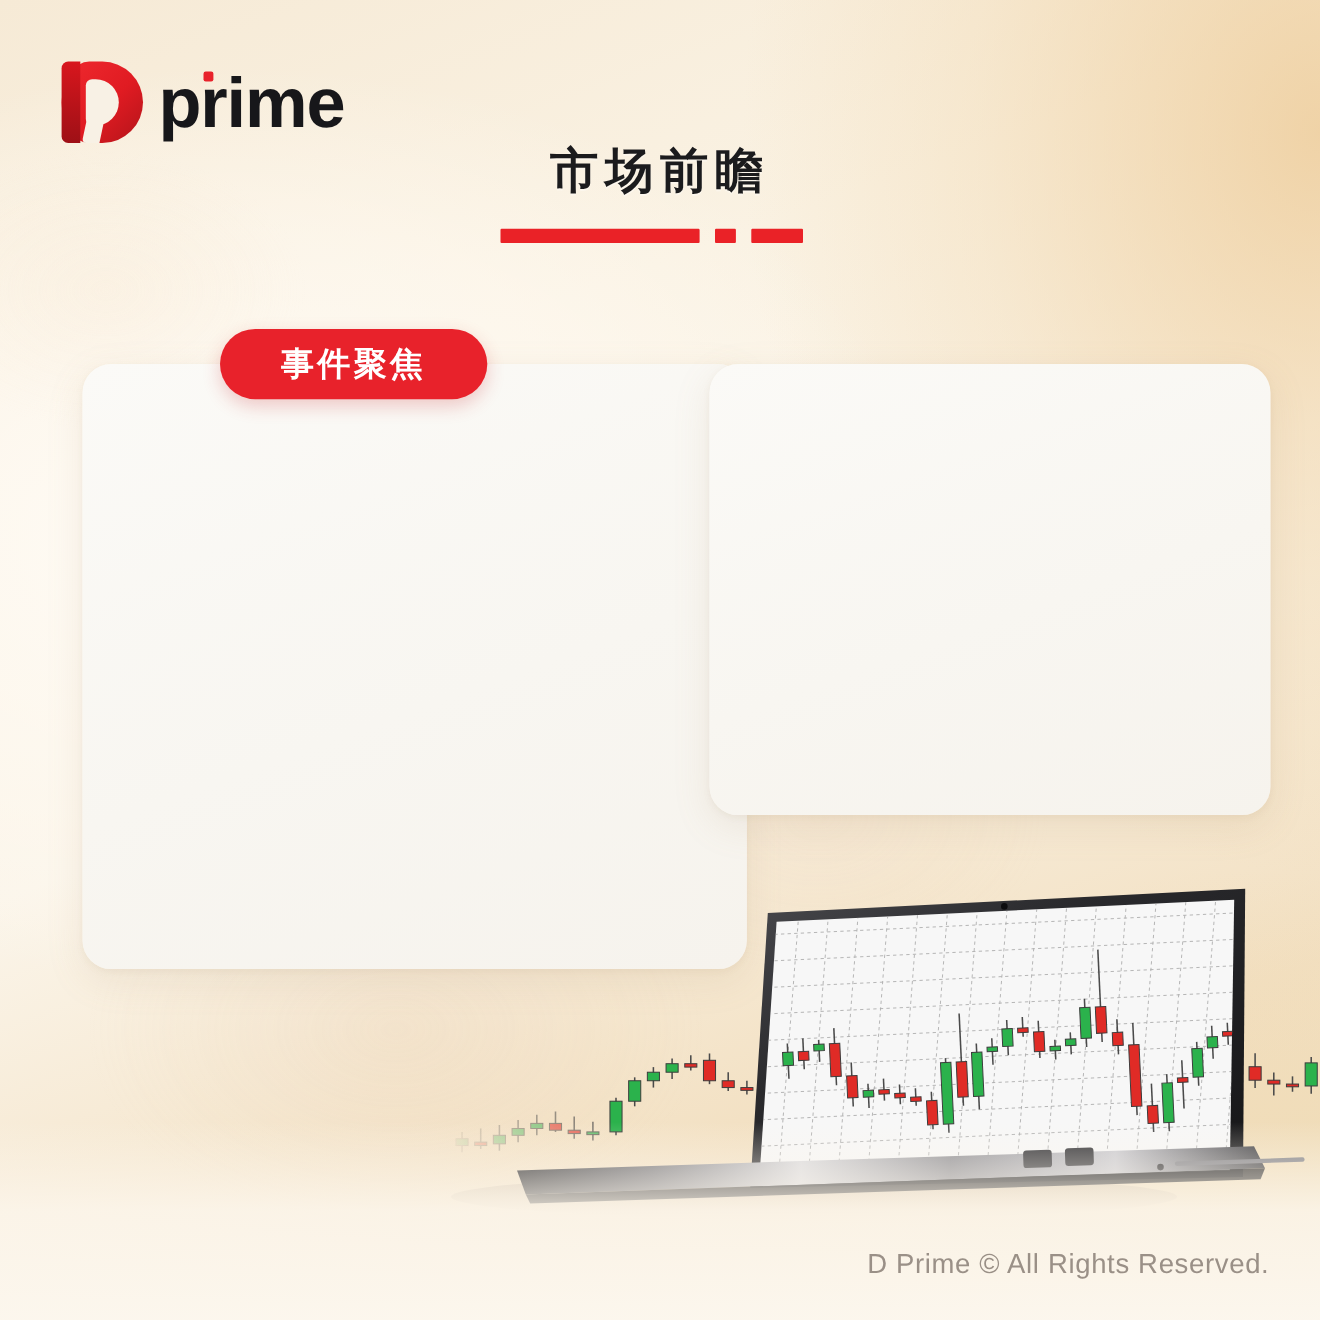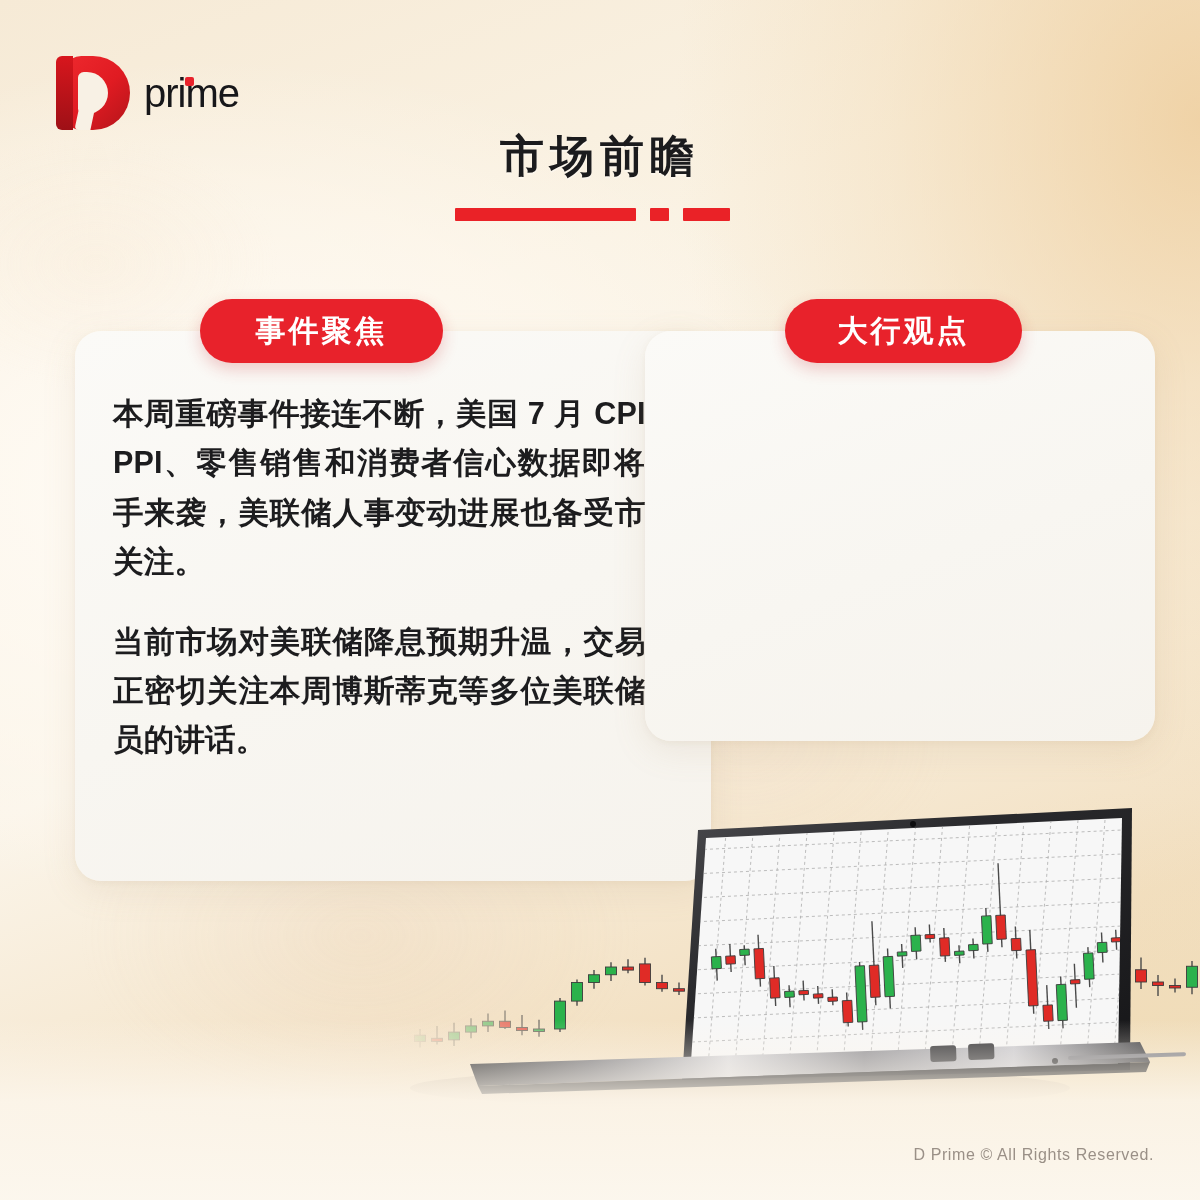--- a/index.html
+++ b/index.html
@@ -46,21 +46,21 @@
   .logo-mark .d-hole{
     position:absolute;left:22px;top:16px;width:30px;height:42px;
     background:#f8f1e5;
     border-radius:6px 22px 22px 6px;
   }
   .logo-mark .d-notch{
     position:absolute;left:22px;top:40px;width:16px;height:34px;
     background:#f8f1e5;border-radius:0 0 0 4px;
     transform:skewX(-12deg);
   }
-  .logo-word{position:relative;font-size:40px;font-weight:400;letter-spacing:-1px;color:#17171a;line-height:1;}
+  .logo-word{position:relative;font-size:64px;font-weight:700;letter-spacing:-1px;color:#17171a;line-height:1;}
   .logo-word .idot{
     position:absolute;width:9px;height:9px;background:#e8222b;border-radius:2px;
     left:41px;top:4px;
   }
 
   
   #headline{position:absolute;left:0;right:0;top:134px;text-align:center;}
   #headline .title{
     font-size:44px;font-weight:700;color:#1b1b1d;letter-spacing:6px;line-height:1;
     text-shadow:0 2px 0 rgba(255,255,255,.35);
@@ -70,21 +70,21 @@
   .ul-long{width:181px;}
   .ul-dot{width:19px;}
   .ul-mid{width:47px;}
 
   
   .card{
     position:absolute;border-radius:26px;
     background:linear-gradient(160deg,#fbfaf7 0%,#f8f6f1 55%,#f6f3ed 100%);
     box-shadow:0 10px 34px rgba(170,140,100,.13), 0 2px 6px rgba(170,140,100,.08);
   }
-  #card-left{left:75px;top:331px;width:604px;height:550px;padding-left:32px;}
+  #card-left{left:75px;top:331px;width:604px;height:550px;}
   #card-right{left:645px;top:331px;width:510px;height:410px;}
 
   .badge{
     position:absolute;top:-32px;height:64px;border-radius:34px;
     background:#e8222b;
     display:flex;align-items:center;justify-content:center;
     box-shadow:0 6px 16px rgba(200,40,45,.24);
   }
   .badge span{
     color:#fff;font-size:30px;font-weight:700;letter-spacing:3px;
@@ -100,21 +100,21 @@
   .body-text p{margin:0 0 30px 0;}
   .body-text p:last-child{margin-bottom:0;}
 
   
   #art{position:absolute;left:0;top:780px;width:1200px;height:340px;}
   #art svg{display:block;}
 
   
   #footer{
     position:absolute;right:46px;bottom:36px;
-    font-size:16px;color:#9a9087;letter-spacing:.6px;font-weight:400;
+    font-size:25px;color:#9a9087;letter-spacing:.6px;font-weight:400;
   }
 </style>
 </head>
 <body>
 
 <div id="poster">
   <div id="paper"></div>
 
   <div id="logo">
     <div class="logo-mark">
@@ -134,30 +134,23 @@
       <div class="ul-seg ul-long"></div>
       <div class="ul-seg ul-dot"></div>
       <div class="ul-seg ul-mid"></div>
     </div>
   </div>
 
   <div class="card" id="card-left">
     <div class="badge" id="badge-left">
       <span>事件聚焦</span>
     </div>
-    <div class="body-text">
-      <p>本周重磅事件接连不断，美国 7 月 CPI、PPI、零售销售和消费者信心数据即将携手来袭，美联储人事变动进展也备受市场关注。</p>
-      <p>当前市场对美联储降息预期升温，交易员正密切关注本周博斯蒂克等多位美联储官员的讲话。</p>
-    </div>
   </div>
 
   <div class="card" id="card-right">
-    <div class="badge" id="badge-right">
-      <span>大行观点</span>
-    </div>
   </div>
 
   <div id="art">
     <svg width="1200" height="340" viewBox="0 0 1200 340">
       <defs>
         <linearGradient id="fadeL" x1="0" y1="0" x2="1" y2="0">
           <stop offset="0%" stop-color="#ffffff" stop-opacity="0"></stop>
           <stop offset="28%" stop-color="#ffffff" stop-opacity="0.45"></stop>
           <stop offset="70%" stop-color="#ffffff" stop-opacity="1"></stop>
           <stop offset="100%" stop-color="#ffffff" stop-opacity="1"></stop>

